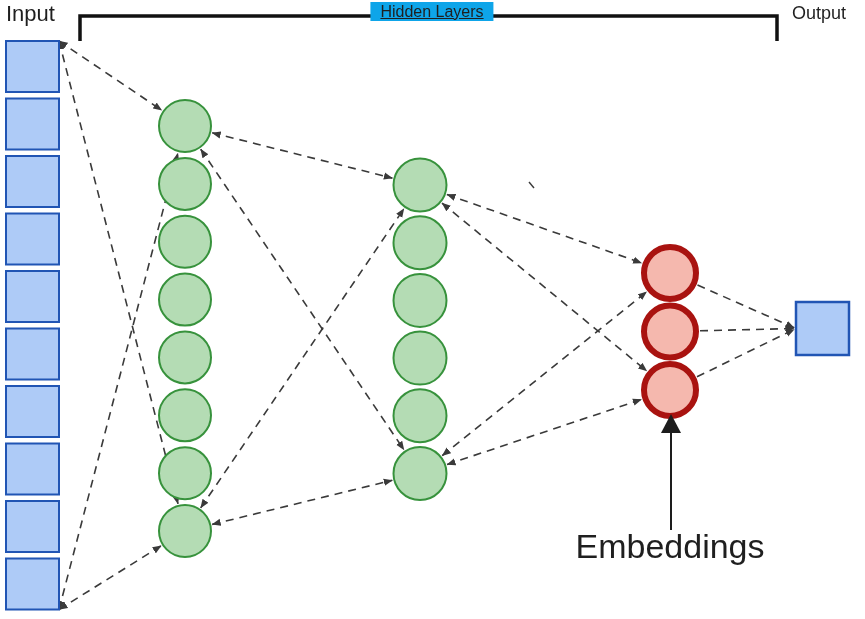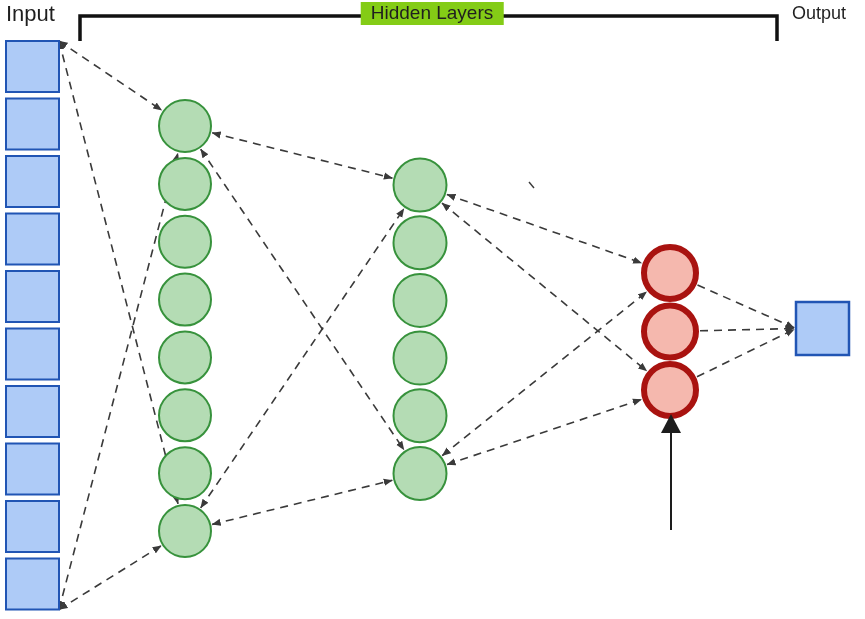--- a/index.html
+++ b/index.html
@@ -4,21 +4,21 @@
 <style>
   html,body{margin:0;padding:0;background:#fff;}
   .stage{
     position:relative;width:865px;height:619px;background:#fff;overflow:hidden;
     font-family:"Liberation Sans", sans-serif;
     padding-left:38px;
   }
   .stage svg{position:absolute;left:0;top:0;z-index:1;}
   .lbl{position:absolute;z-index:2;color:#1f1f1f;white-space:nowrap;line-height:1.2;}
   .lbl-input{left:6px;top:1px;font-size:22px;}
-  .lbl-hidden{left:432px;top:2px;transform:translateX(-50%);font-size:19px;background:#84cc16;padding:0 10px;}
+  .lbl-hidden{left:432px;top:2px;transform:translateX(-50%);font-size:16px;background:#0ea5e9;padding:0 10px;text-decoration:underline;}
   .lbl-output{left:792px;top:3px;font-size:18px;}
   .lbl-embeddings{left:670px;top:526px;transform:translateX(-50%);font-size:34px;}
 </style>
 </head>
 <body>
 
 <div class="stage">
   <svg id="net" width="865" height="619" viewBox="0 0 865 619">
       <defs>
         <marker id="arr" viewBox="0 0 10 8" markerWidth="9" markerHeight="8" refX="9.5" refY="4" orient="auto-start-reverse" markerUnits="userSpaceOnUse">
@@ -70,13 +70,14 @@
       <circle cx="670" cy="331.5" r="26" fill="#f5b8ae" stroke="#a91310" stroke-width="6"></circle>
       <circle cx="670" cy="390.0" r="26" fill="#f5b8ae" stroke="#a91310" stroke-width="6"></circle>
       <rect x="796" y="302" width="53" height="53" fill="#aecbf7" stroke="#2155b4" stroke-width="2.5"></rect>
       <line x1="671" y1="431" x2="671" y2="530" stroke="#1d1d1d" stroke-width="2"></line>
       <polygon points="671,414 661,433 681,433" fill="#1d1d1d"></polygon>
     </svg>
 
   <span class="lbl lbl-input">Input</span>
   <span class="lbl lbl-hidden">Hidden Layers</span>
   <span class="lbl lbl-output">Output</span>
+  <span class="lbl lbl-embeddings">Embeddings</span>
 </div>
 
 </body></html>

